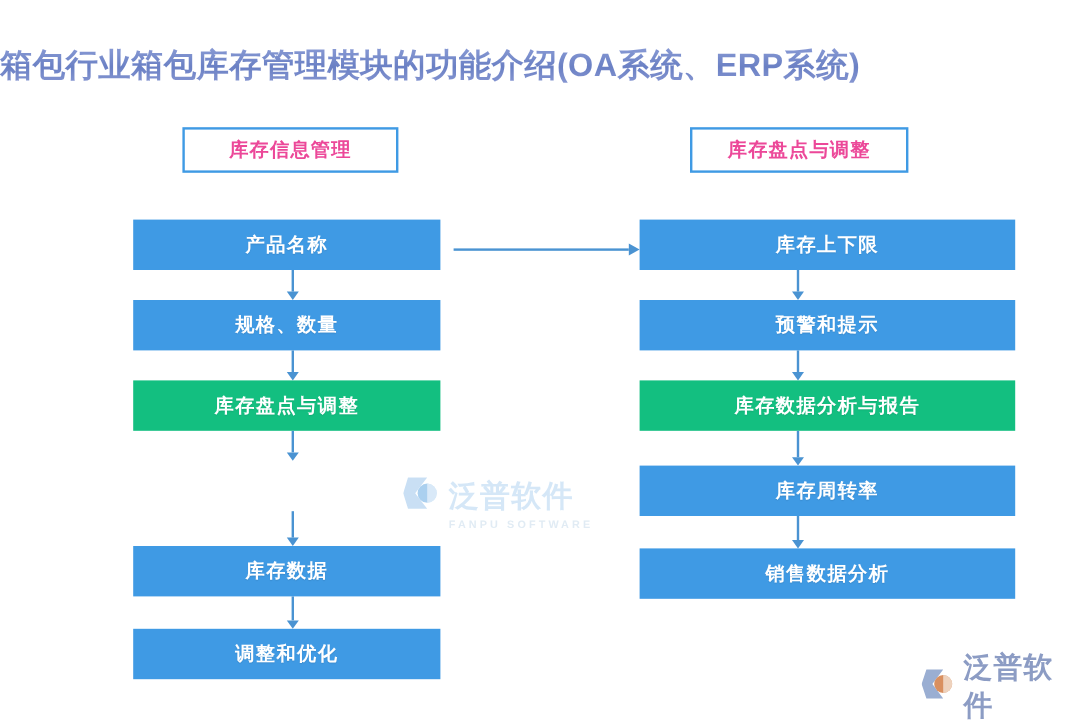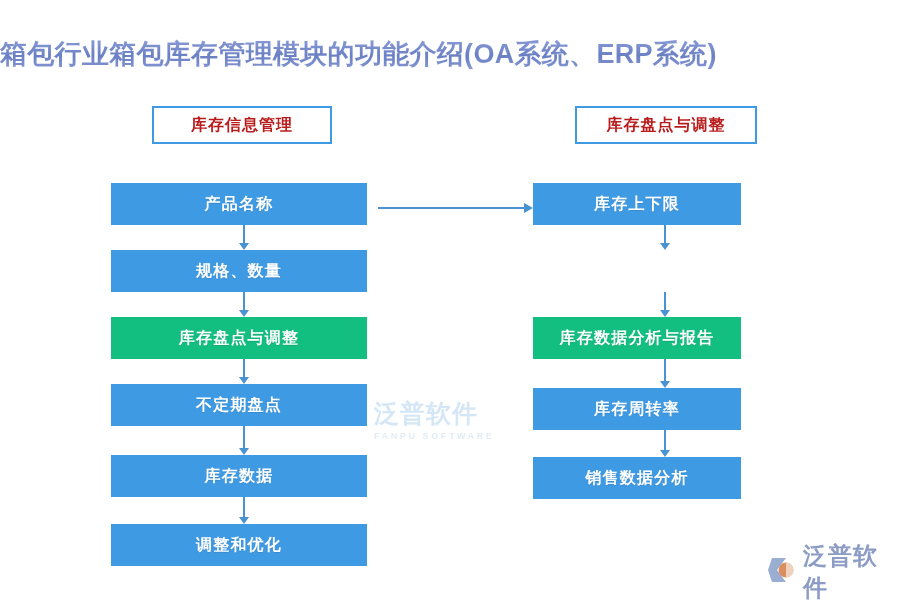--- a/index.html
+++ b/index.html
@@ -90,21 +90,21 @@
 
   
   .hdr-box {
     position: absolute;
     box-sizing: border-box;
     border: 2px solid #3f9ae4;
     background: #ffffff;
     display: flex;
     align-items: center;
     justify-content: center;
-    color: #b91c1c;
+    color: #ec4899;
     font-size: 16px;
     font-weight: bold;
     letter-spacing: 1px;
   }
   #hdr-left  { left: 152px; top: 106px; width: 180px; height: 38px; }
   #hdr-right { left: 575px; top: 106px; width: 182px; height: 38px; }
 
   
   .node {
     position: absolute;
@@ -115,21 +115,21 @@
     color: #ffffff;
     font-size: 16px;
     font-weight: bold;
     letter-spacing: 1.2px;
     text-shadow: 0 1px 1px rgba(0,0,0,0.10);
   }
   .node.blue  { background: #3f9ae4; }
   .node.green { background: #13bf80; font-family: Liberation Serif, serif; }
 
   .col-left  { left: 111px; width: 256px; }
-  .col-right { left: 533px; width: 208px; }
+  .col-right { left: 533px; width: 313px; }
   .node { height: 42px; }
 
   
   .vconn {
     position: absolute;
     width: 12px;
   }
   .vconn .stem {
     position: absolute;
     left: 5px;
@@ -199,23 +199,20 @@
 
   <div class="node blue col-left" style="top:183px">
     <span>产品名称</span>
   </div>
   <div class="node blue col-left" style="top:250px">
     <span>规格、数量</span>
   </div>
   <div class="node green col-left" style="top:317px">
     <span>库存盘点与调整</span>
   </div>
-  <div class="node blue col-left" style="top:384px">
-    <span>不定期盘点</span>
-  </div>
   <div class="node blue col-left" style="top:455px">
     <span>库存数据</span>
   </div>
   <div class="node blue col-left" style="top:524px">
     <span>调整和优化</span>
   </div>
 
   <div class="vconn" style="left:238px; top:225px; height:25px">
     <div class="stem" style="height:18px"></div>
       <div class="head" style="top:18px"></div>
@@ -232,20 +229,23 @@
     <div class="stem" style="height:22px"></div>
       <div class="head" style="top:22px"></div>
   </div>
   <div class="vconn" style="left:238px; top:497px; height:27px">
     <div class="stem" style="height:20px"></div>
       <div class="head" style="top:20px"></div>
   </div>
 
   <div class="node blue col-right" style="top:183px">
     <span>库存上下限</span>
+  </div>
+  <div class="node blue col-right" style="top:250px">
+    <span>预警和提示</span>
   </div>
   <div class="node green col-right" style="top:317px">
     <span>库存数据分析与报告</span>
   </div>
   <div class="node blue col-right" style="top:388px">
     <span>库存周转率</span>
   </div>
   <div class="node blue col-right" style="top:457px">
     <span>销售数据分析</span>
   </div>

